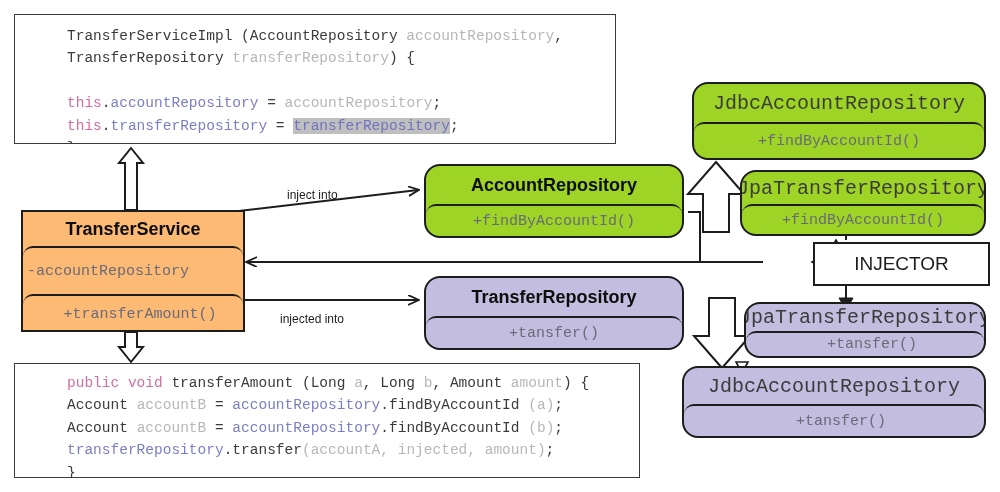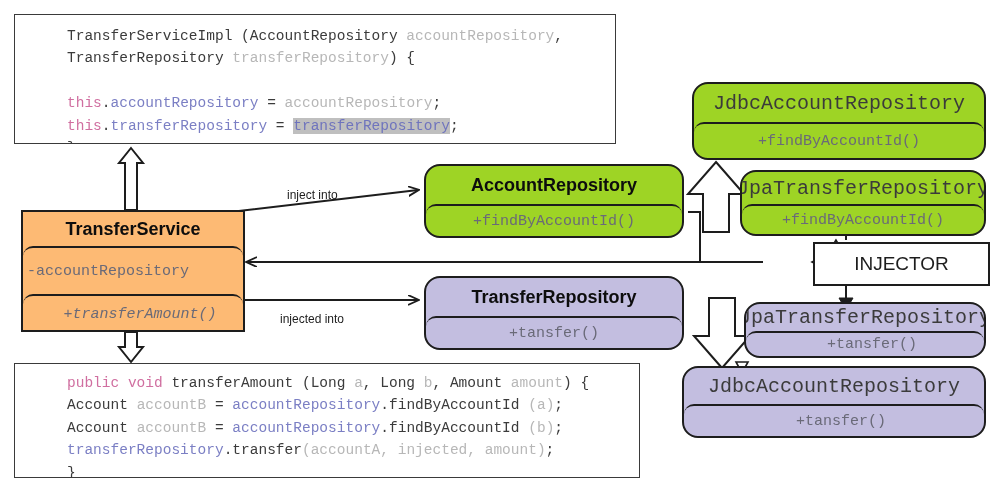--- a/index.html
+++ b/index.html
@@ -108,21 +108,21 @@
       </div>
   </div>
 
   <div class="uml tan" style="left:21px;top:210px;width:224px;height:122px;">
     <div class="sec" style="height:34px;">
       <span class="title-bold">TransferService</span>
     </div>
     <div class="sec" style="height:48px;flex-direction:column;align-items:flex-start;justify-content:center;padding-left:4px;">
       <span class="mono">-accountRepository</span>
     </div>
-    <div class="sec mono-left" style="height:38px;font-style:italic;">
+    <div class="sec mono-left" style="height:38px;">
       <span class="mono">+transferAmount()</span>
     </div>
   </div>
 
   <div class="uml rounded green" style="left:424px;top:164px;width:260px;height:74px;">
     <div class="sec" style="height:38px;">
       <span class="title-bold">AccountRepository</span>
     </div>
     <div class="sec" style="height:32px;">
       <span class="mono">+findByAccountId()</span>

